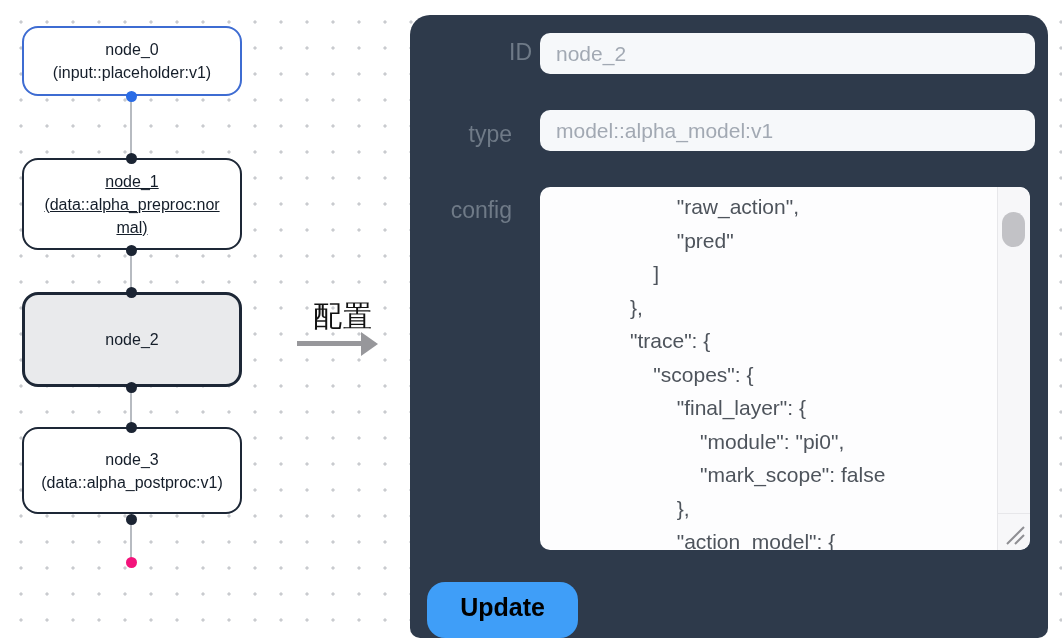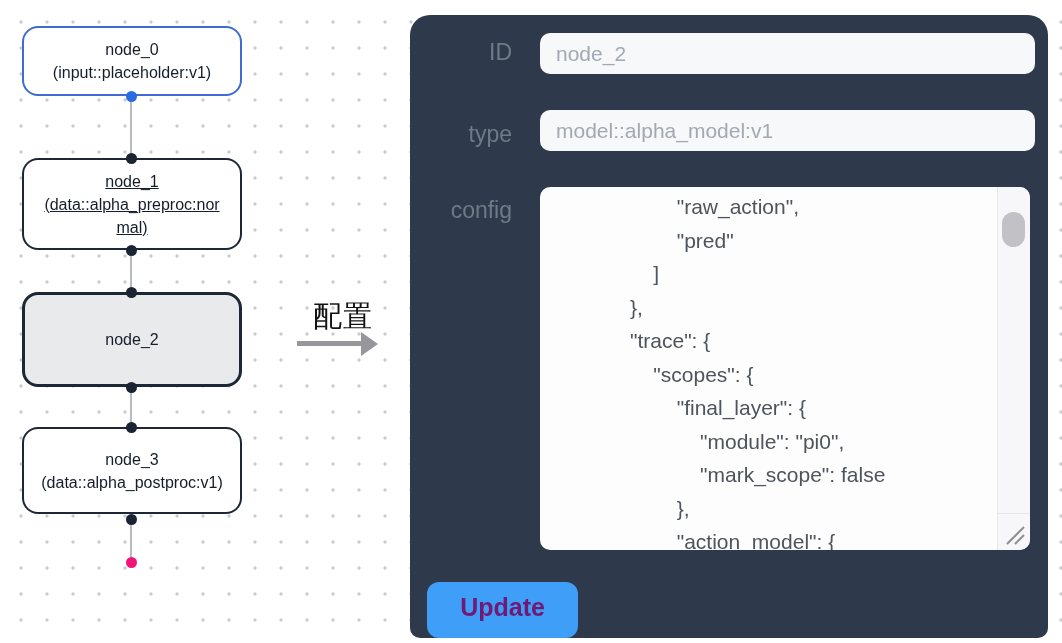--- a/index.html
+++ b/index.html
@@ -42,21 +42,21 @@
   .arrow-head  { position:absolute; left:361px; top:332px; width:0; height:0;
                  border-left:17px solid #97979b; border-top:12px solid transparent; border-bottom:12px solid transparent; }
 
   
   .config-panel {
     position:absolute; left:410px; top:15px; width:638px; height:623px;
     background:var(--panel-bg,#2e3a4b); border-radius:20px 20px 10px 10px; overflow:hidden;
   }
   .f-label { position:absolute; left:0; width:102px; text-align:right;
              color:#6f7a87; font-size:23px; line-height:27px; }
-  .lbl-id     { top:24px; }
+  .lbl-id     { top:24px;margin-left:20px; }
   .lbl-type   { top:106px; }
   .lbl-config { top:182px; }
 
   .panel-input {
     position:absolute; left:130px; width:495px; height:41px; border:none; outline:none;
     border-radius:10px; background:#f6f8fa; padding:0 16px;
     font-family:"Liberation Sans", sans-serif; font-size:21px; color:#a2a9b3;
   }
   .inp-id   { top:18px; }
   .inp-type { top:95px; }
@@ -74,22 +74,22 @@
     position:absolute; right:0; top:0; bottom:0; width:33px;
     background:#f7f7f9; border-left:1px solid #e7e7ea; border-radius:0 10px 10px 0;
   }
   .scroll-thumb { position:absolute; left:4px; top:25px; width:23px; height:35px; border-radius:12px; background:#c2c2c6; }
   .resize-corner {
     position:absolute; right:0; bottom:0; width:33px; height:37px;
     border-top:1px solid #e7e7ea; display:flex; align-items:flex-end; justify-content:flex-end; padding:3px;
   }
   .update-btn {
     position:absolute; left:17px; top:567px; width:151px; height:56px; border:none; cursor:pointer;
-    background:var(--update-button-bg,#3f9ef8); border-radius:12px;
-    color:#701a75; font-family:"Liberation Sans", sans-serif; font-size:25px; font-weight:bold;
+    background:var(--update-button-bg,#3f9ef8); border-radius:18px;
+    color:#000000; font-family:"Liberation Sans", sans-serif; font-size:25px; font-weight:bold;
     padding-bottom:6px;
   }
 </style>
 </head>
 <body>
 
 <div class="stage">
 
   <div class="edge edge-0"></div>
   <div class="edge edge-1"></div>

